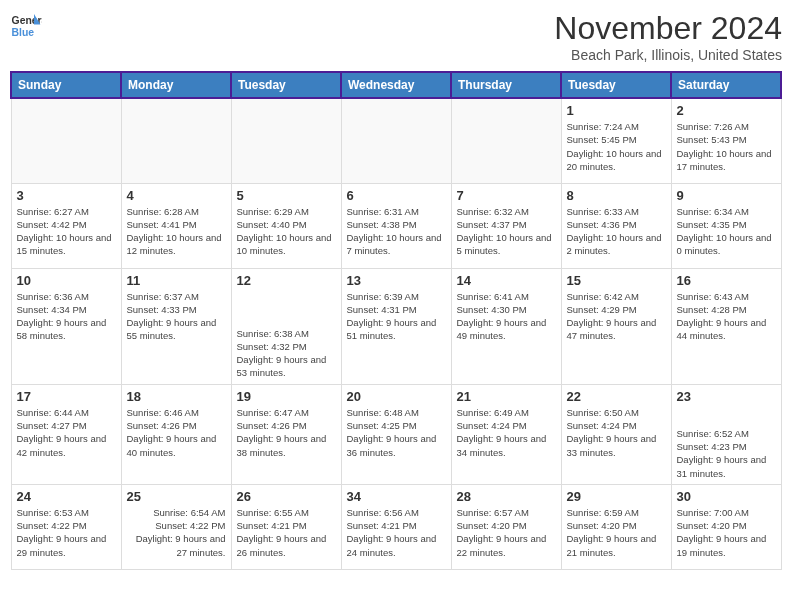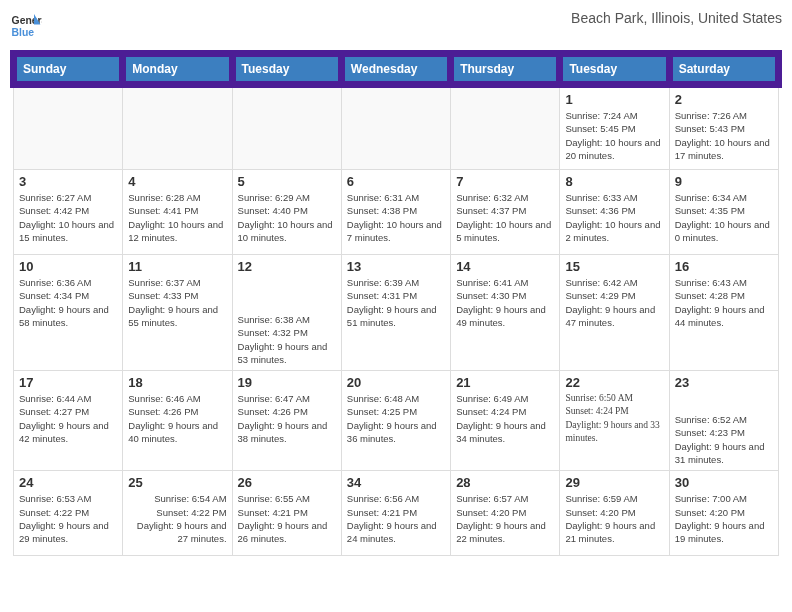--- a/index.html
+++ b/index.html
@@ -42,21 +42,21 @@
       border-collapse: collapse;
       table-layout: fixed;
     }
     th {
       background-color: #3c7fc0;
       color: #fff;
       text-align: left;
       padding: 5px 6px;
       font-size: 12px;
       font-weight: bold;
-      border: 7px solid #4c1d95;
+      border: 2px solid #4c1d95;
     }
     td {
       vertical-align: top;
       border: 1px solid #ddd;
       padding: 4px 5px;
       font-size: 10px;
       color: #333;
       height: 85px;
       background: #fff;
     }
@@ -81,20 +81,21 @@
 
 <div class="header-area">
   <div class="logo">
     <svg class="logo-icon" viewBox="0 0 40 40" xmlns="http://www.w3.org/2000/svg">
       <text x="2" y="18" font-size="13" font-weight="bold" fill="#333">General</text>
       <text x="2" y="32" font-size="13" font-weight="bold" fill="#4a90d9">Blue</text>
       <polygon points="30,5 38,18 30,18" fill="#4a90d9"></polygon>
     </svg>
   </div>
   <div class="title-area">
+    <div class="month-title">November 2024</div>
     <div class="subtitle">Beach Park, Illinois, United States</div>
   </div>
 </div>
 
 <table>
   <thead>
     <tr id="weekday-header">
         <th>Sunday</th>
         <th>Monday</th>
         <th>Tuesday</th>
@@ -238,21 +239,21 @@
 Daylight: 9 hours and 36 minutes.</div>
         </td>
         <td>
           <span class="day-number">21</span>
           <div class="day-info" style="white-space: pre-line;">Sunrise: 6:49 AM
 Sunset: 4:24 PM
 Daylight: 9 hours and 34 minutes.</div>
         </td>
         <td>
           <span class="day-number">22</span>
-          <div class="day-info" style="white-space: pre-line; font-family: Liberation Serif, serif;">Sunrise: 6:50 AM
+          <div class="day-info" style="white-space: pre-line;">Sunrise: 6:50 AM
 Sunset: 4:24 PM
 Daylight: 9 hours and 33 minutes.</div>
         </td>
         <td>
           <span class="day-number">23</span>
           <div class="day-info" style="white-space: pre-line; margin-top: 23px;">Sunrise: 6:52 AM
 Sunset: 4:23 PM
 Daylight: 9 hours and 31 minutes.</div>
         </td>
       </tr>

